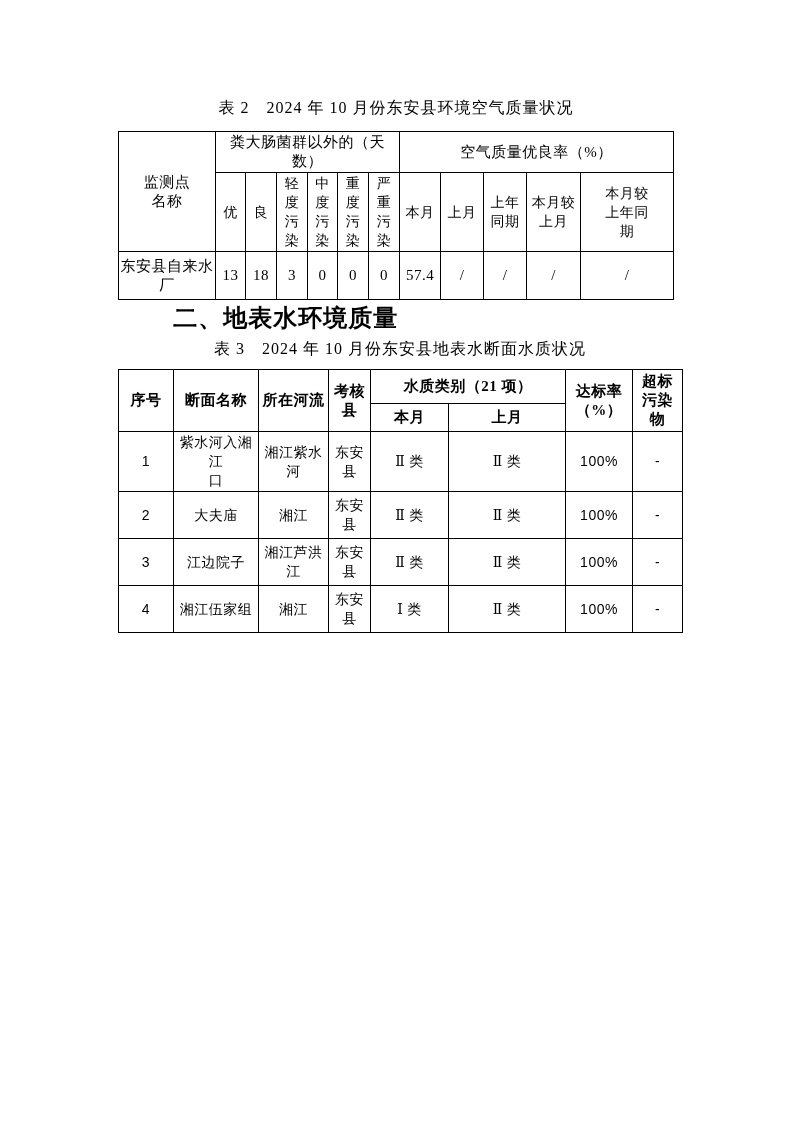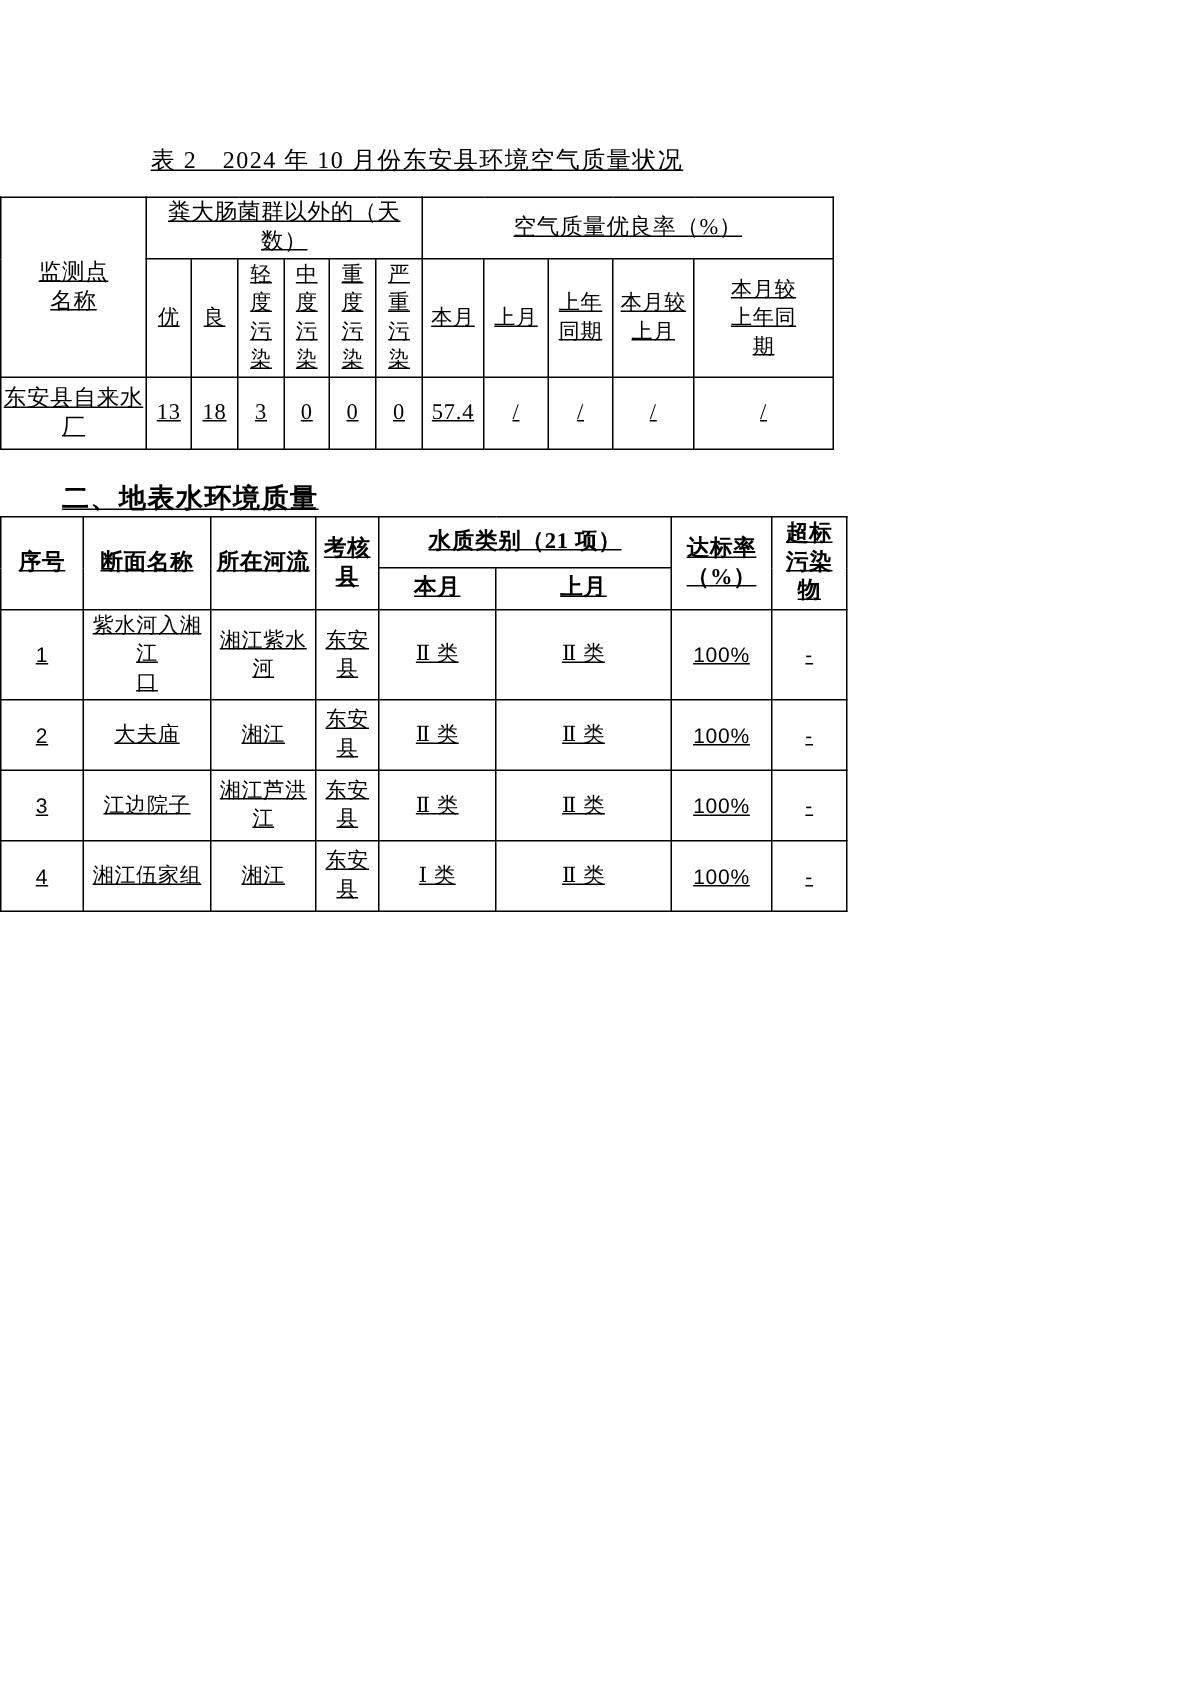--- a/index.html
+++ b/index.html
@@ -12,22 +12,22 @@
     font-family: "Liberation Serif", "DejaVu Serif", serif;
     color: #000000;
   }
   .page {
     position: relative;
     width: 793px;
     height: 1122px;
     background: #ffffff;
   }
   .content {
+    padding-left: 118px;
     width: 564px;
-    text-decoration: underline;
   }
   .table-title {
     width: 556px;
     text-align: center;
     font-size: 16px;
     letter-spacing: 1px;
     line-height: 22px;
   }
   .title-air { margin: 97px 0 12px 0; }
   .title-water { margin: 8px 0 9px 0; width: 564px; }
@@ -63,22 +63,22 @@
 
   .note {
     width: 556px;
     margin: 6px 0 0 0;
     font-size: 14px;
     line-height: 31px;
     text-align: justify;
     letter-spacing: 0.5px;
   }
   .section-heading {
-    margin: 20px 0 0 0;
-    font-size: 18px;
+    margin: 6px 0 0 0;
+    font-size: 24px;
     font-weight: bold;
     text-indent: 2.3em;
     line-height: 24px;
     letter-spacing: 1px;
   }
   .section-paragraph {
     width: 560px;
     margin: 12px 0 10px 0;
     font-size: 17px;
     line-height: 33px;
@@ -162,20 +162,21 @@
         <td>/</td>
         <td>/</td>
       </tr>
     </tbody>
       </table>
 
 
     <div class="section-heading">二、地表水环境质量</div>
 
 
+    <div class="table-title title-water">表 3　2024 年 10 月份东安县地表水断面水质状况</div>
 
     <table class="t-water">
       <colgroup>
         <col style="width:55px">
           <col style="width:85px">
           <col style="width:70px">
         <col style="width:42px">
           <col style="width:78px">
           <col style="width:117px">
         <col style="width:67px">

